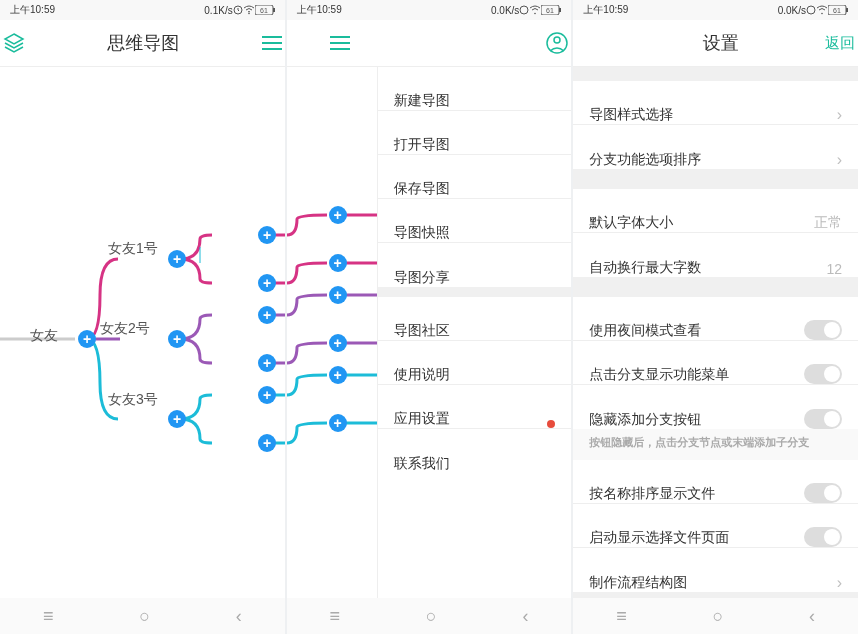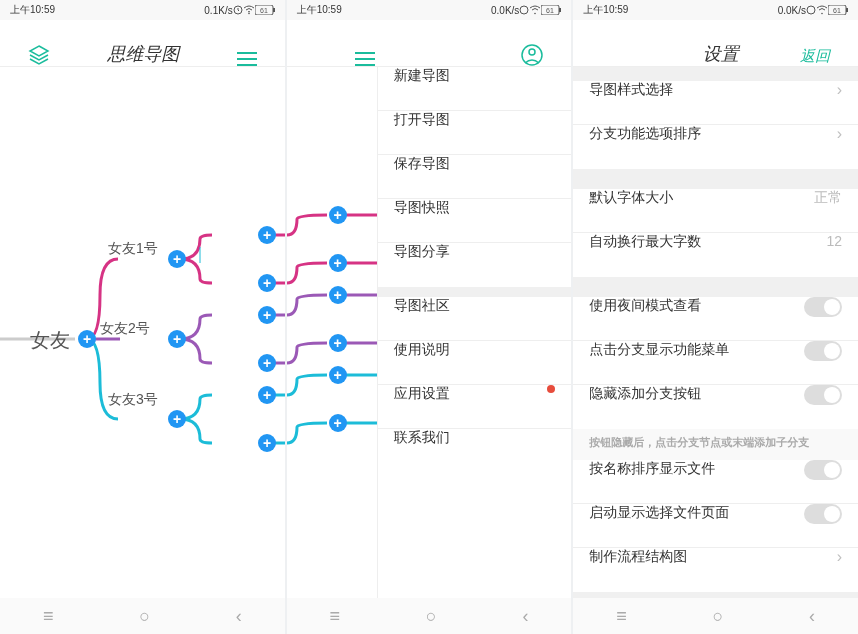--- a/index.html
+++ b/index.html
@@ -1,33 +1,33 @@
 <!DOCTYPE html>
 <html><head>
 <meta charset="utf-8">
 <style>
 * { margin: 0; padding: 0; box-sizing: border-box; font-family: -apple-system, "PingFang SC", sans-serif; }
 body { background: #eef0f2; display: flex; gap: 2px; width: 858px; height: 634px; }
 .phone { width: 285px; height: 634px; background: #fff; display: flex; flex-direction: column; position: relative; overflow: hidden; }
 .status-bar { height: 20px; background: #f8f8f8; display: flex; justify-content: space-between; align-items: center; padding: 0 10px; font-size: 10px; color: #333; }
 .status-bar .right { display: flex; align-items: center; }
 .status-bar svg { vertical-align: middle; }
-.app-bar { height: 46px; display: flex; align-items: flex-end; justify-content: space-between; padding: 0 28px; background: #fff; font-style: italic; }
+.app-bar { height: 46px; display: flex; align-items: center; justify-content: space-between; padding: 0 3px; background: #fff; }
 .app-bar .title { flex: 1; text-align: center; font-size: 18px; color: #333; }
 .app-bar .link { color: #1abc9c; font-size: 15px; }
 .menu-icon { display: flex; flex-direction: column; gap: 4px; }
 .menu-icon span { display: block; width: 20px; height: 2px; background: #1abc9c; }
 .content { flex: 1; overflow: hidden; position: relative; }
 
 
 .mindmap { position: relative; width: 100%; height: 100%; background: #fff; }
 .plus { width: 18px; height: 18px; border-radius: 50%; background: #2196f3; display: inline-flex; align-items: center; justify-content: center; color: #fff; font-size: 14px; font-weight: bold; position: absolute; }
 .branch-label { position: absolute; font-size: 14px; color: #555; }
 .section-gap { height: 10px; background: #f0f0f0; }
-.list-item { height: 44px; display: flex; align-items: flex-start; justify-content: space-between; padding: 0 16px; border-bottom: 1px solid #eee; font-size: 14px; color: #333; }
+.list-item { height: 44px; display: flex; align-items: flex-end; justify-content: space-between; padding: 0 16px; border-bottom: 1px solid #eee; font-size: 14px; color: #333; }
 .list-item.last { border-bottom: none; }
 .list-item .value { color: #bbb; font-size: 14px; }
 .chevron { color: #c0c0c0; font-size: 16px; }
 .toggle { width: 38px; height: 20px; border-radius: 10px; background: #ddd; position: relative; }
 .toggle::after { content: ""; position: absolute; width: 16px; height: 16px; border-radius: 50%; background: #fff; top: 2px; right: 2px; }
 .red-dot { width: 8px; height: 8px; border-radius: 50%; background: #e74c3c; }
 .hint-text { font-size: 11px; color: #aaa; padding: 6px 16px 10px; background: #f9f9f9; font-weight: bold; }
 
 
 .nav-bar { height: 36px; display: flex; align-items: center; justify-content: space-around; background: #fafafa; color: #aaa; font-size: 18px; }
@@ -91,21 +91,21 @@
       <path d="M268 248 H285" stroke="#9b59b6" stroke-width="3" fill="none"></path>
       <path d="M268 296 H285" stroke="#9b59b6" stroke-width="3" fill="none"></path>
 
       <path d="M180 352 Q200 352 200 332 Q200 328 212 328" stroke="#1cbcd8" stroke-width="3" fill="none"></path>
       <path d="M180 352 Q200 352 200 372 Q200 376 212 376" stroke="#1cbcd8" stroke-width="3" fill="none"></path>
       <path d="M268 328 H285" stroke="#1cbcd8" stroke-width="3" fill="none"></path>
       <path d="M268 376 H285" stroke="#1cbcd8" stroke-width="3" fill="none"></path>
 
       <line x1="200" y1="180" x2="200" y2="196" stroke="#1cbcd8" stroke-width="1"></line>
     </svg>
-    <span class="branch-label" style="left:30px;top:260px;font-size:20px">女友</span>
+    <span class="branch-label" style="left:30px;top:260px;font-size:14px">女友</span>
     <span class="plus" style="left:78px;top:263px">+</span>
     <span class="branch-label" style="left:108px;top:173px">女友1号</span>
     <span class="plus" style="left:168px;top:183px">+</span>
     <span class="plus" style="left:258px;top:159px">+</span>
     <span class="plus" style="left:258px;top:207px">+</span>
     <span class="branch-label" style="left:100px;top:253px">女友2号</span>
     <span class="plus" style="left:168px;top:263px">+</span>
     <span class="plus" style="left:258px;top:239px">+</span>
     <span class="plus" style="left:258px;top:287px">+</span>
     <span class="branch-label" style="left:108px;top:324px">女友3号</span>

